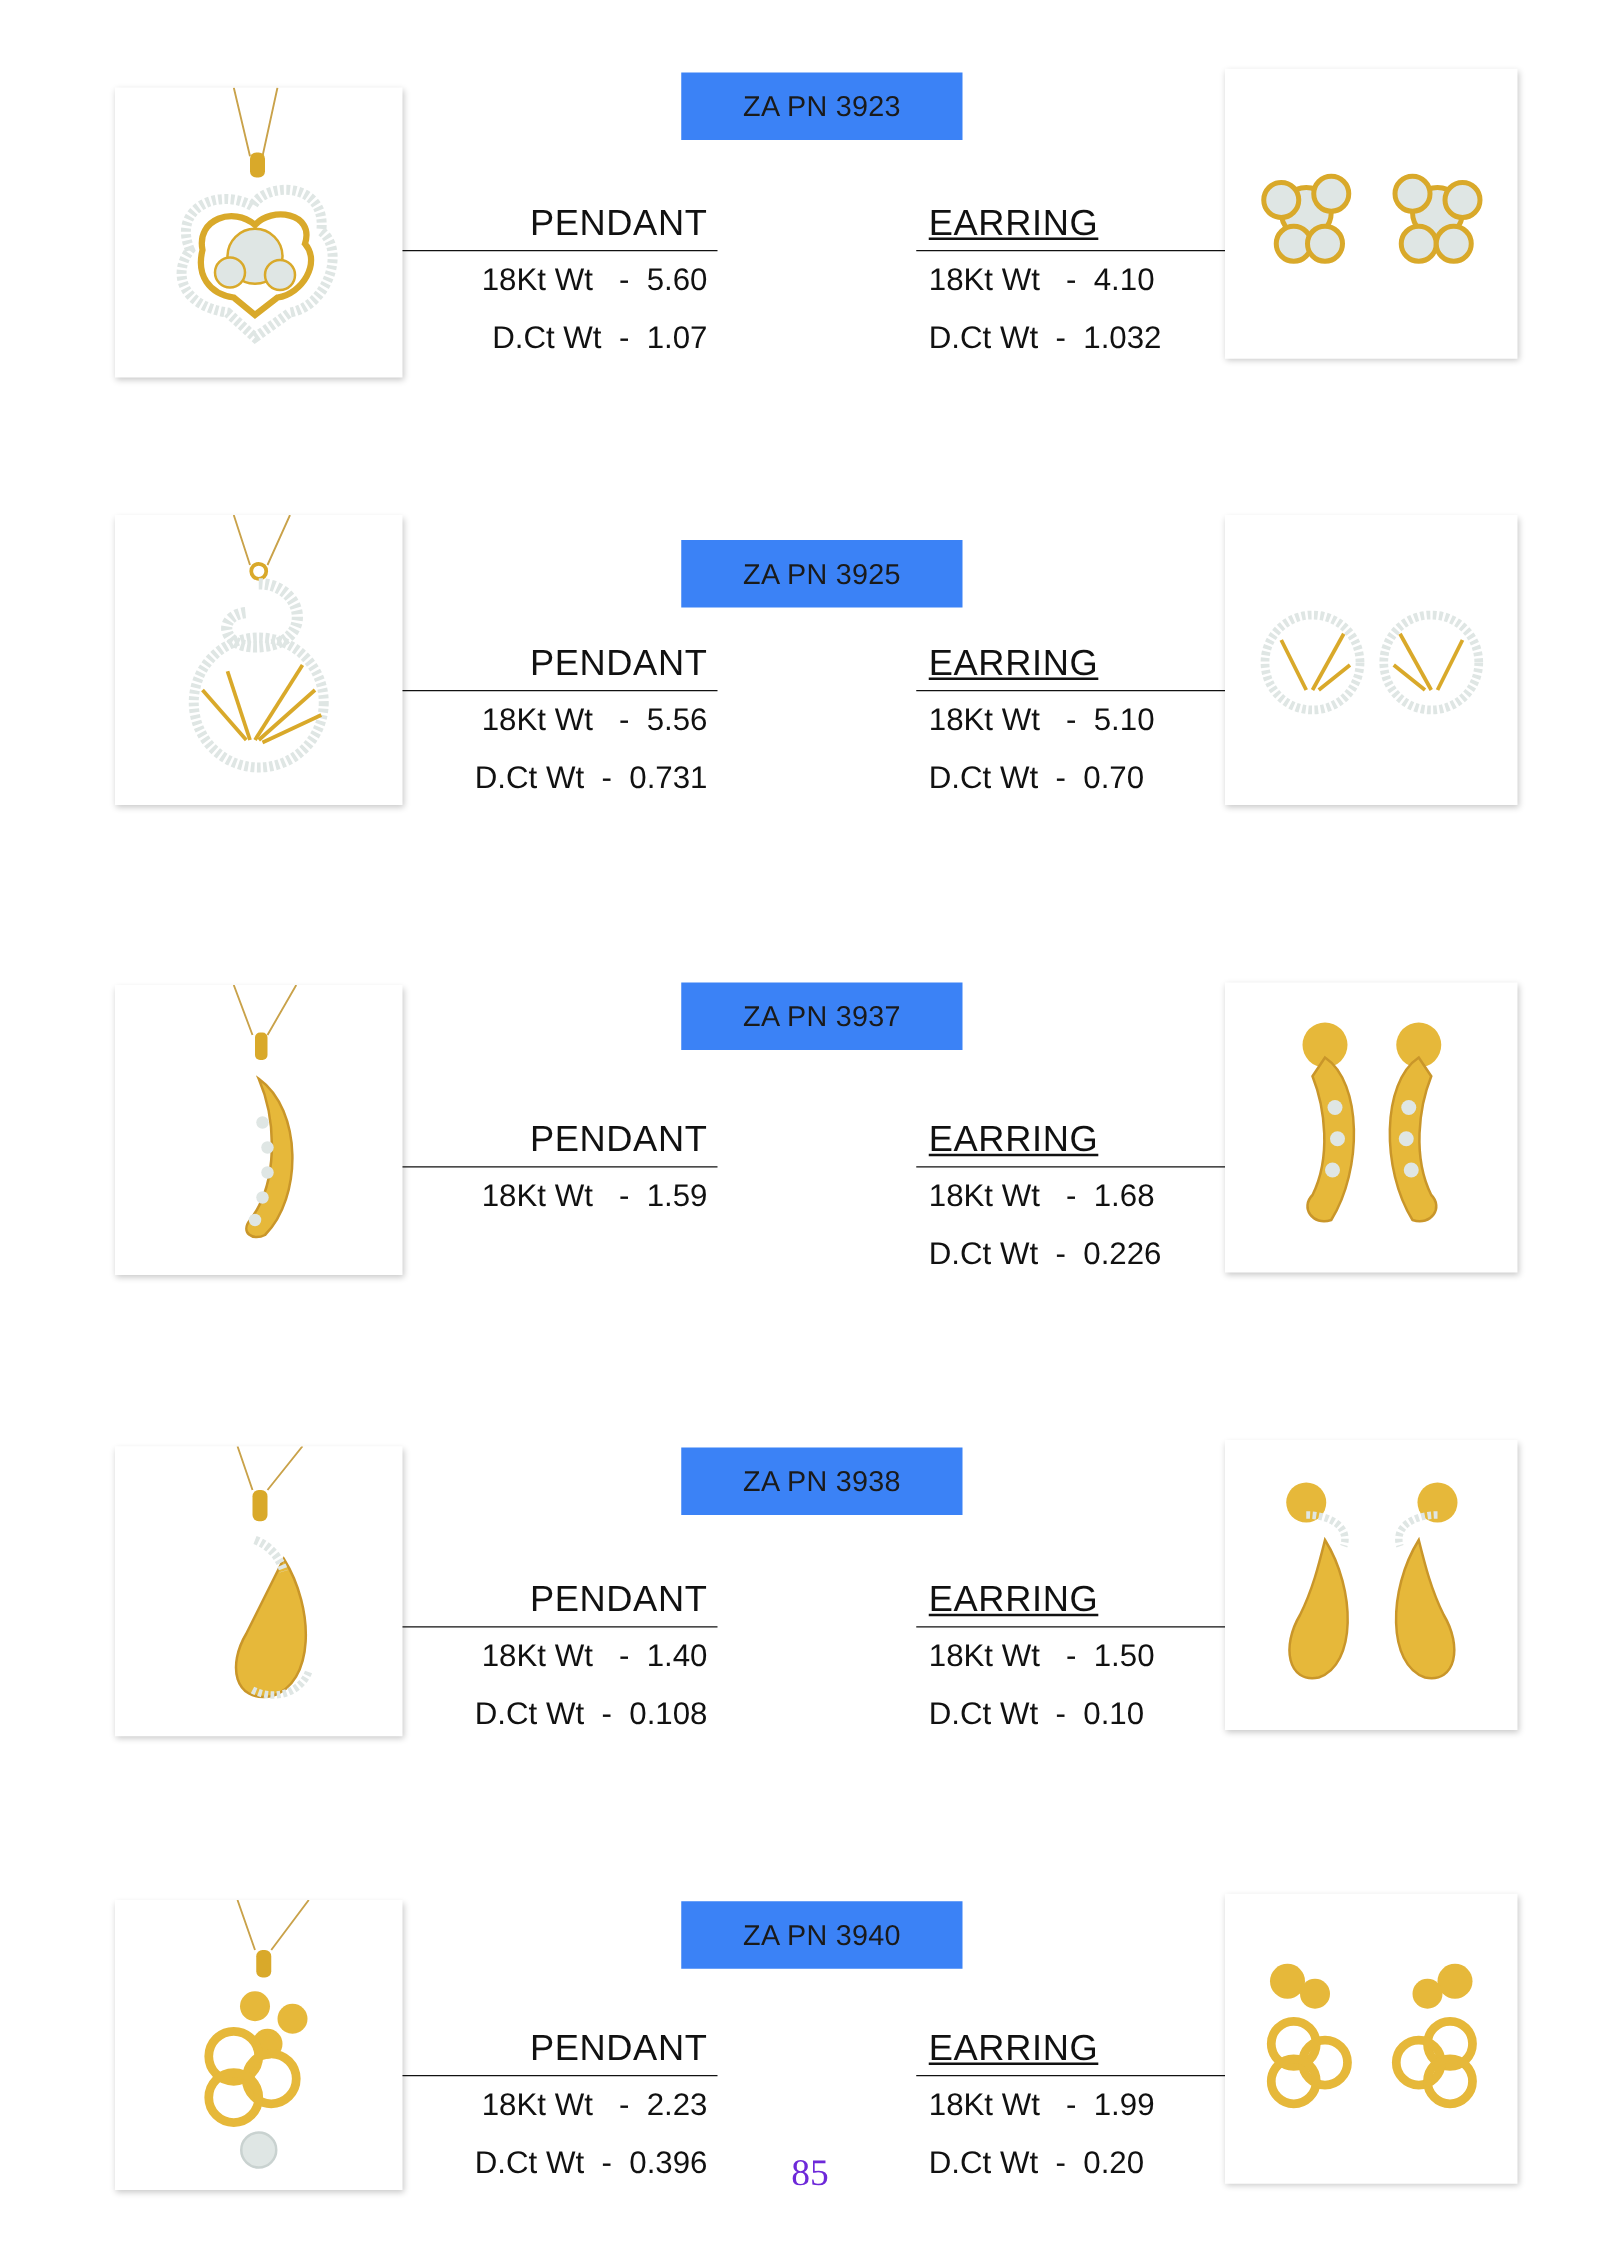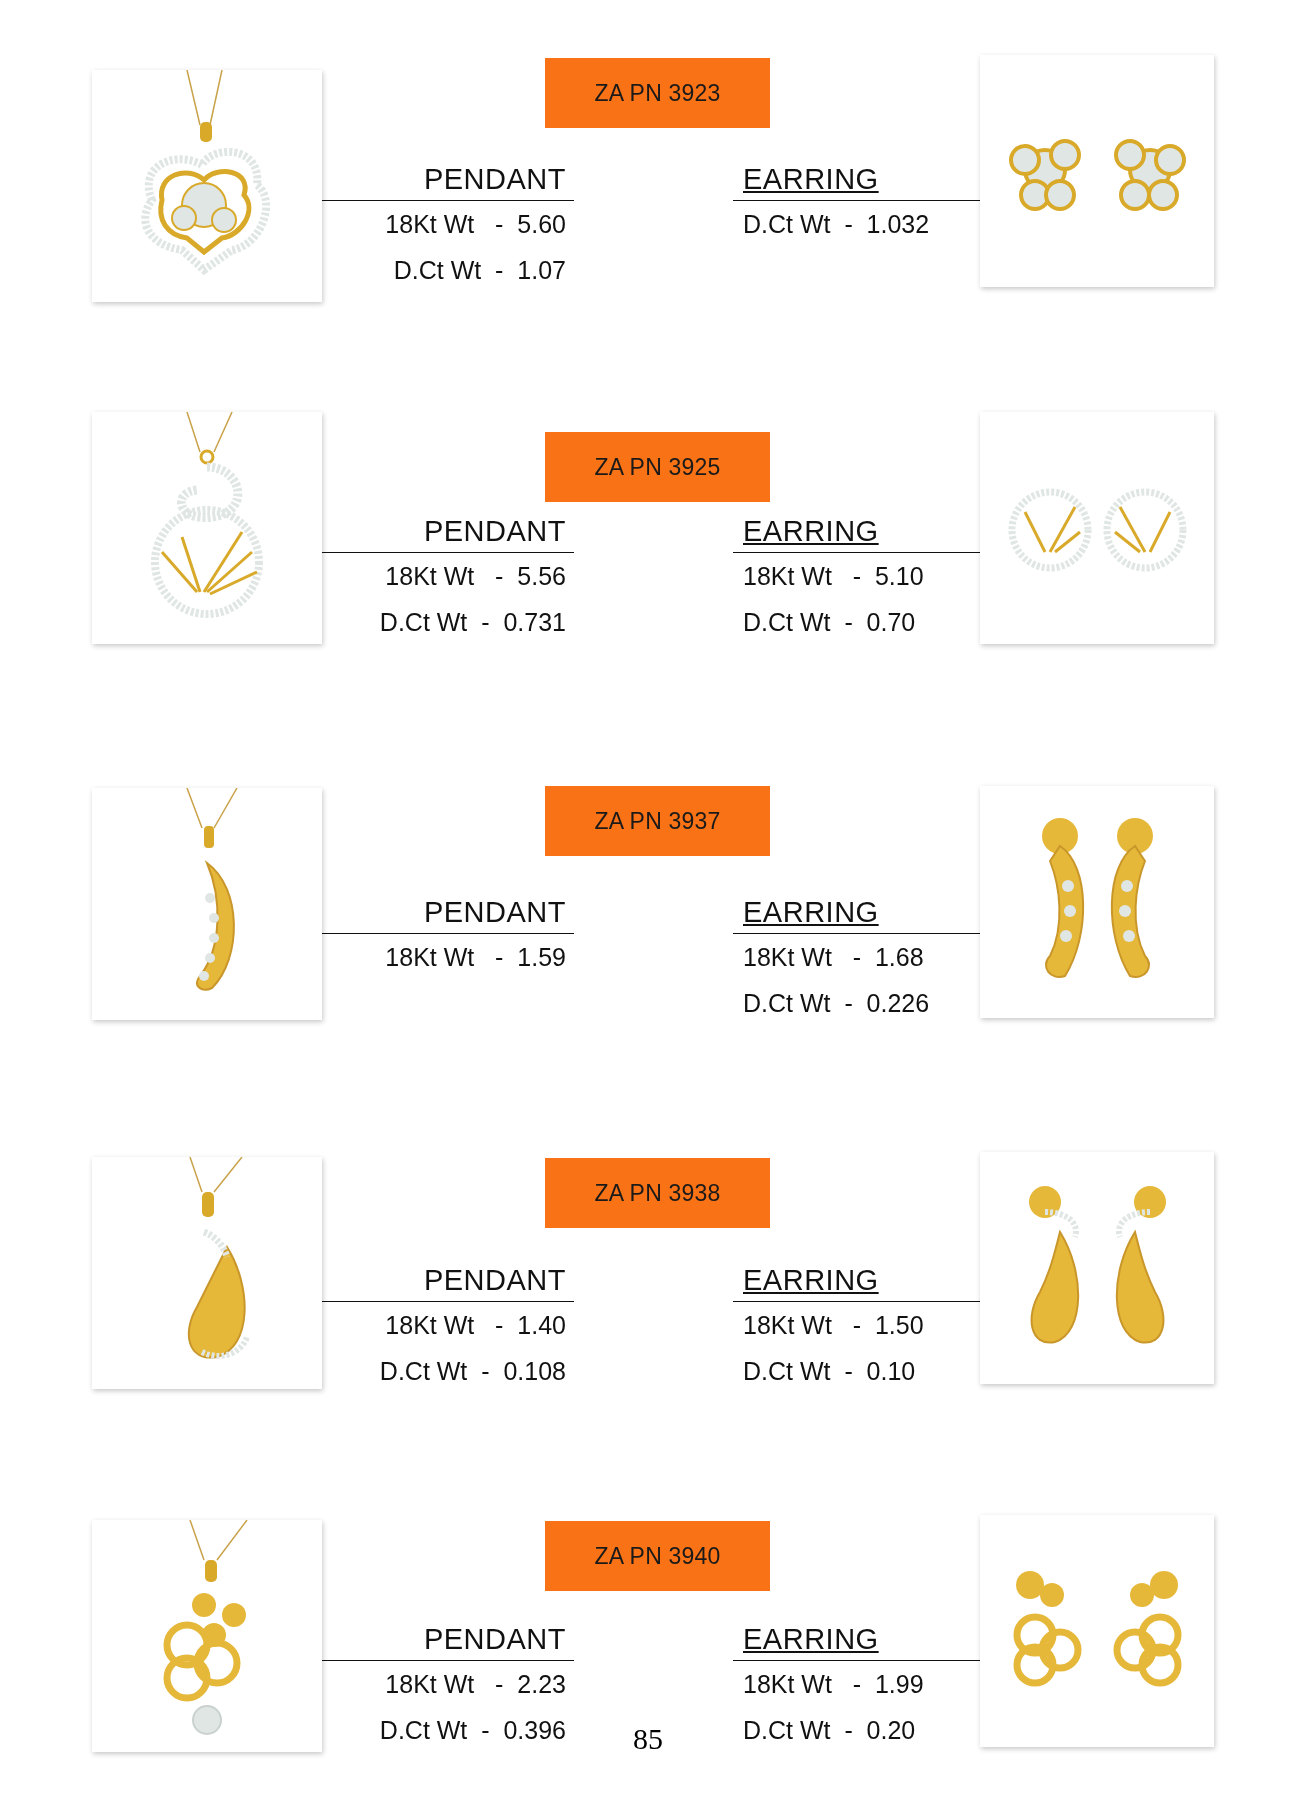--- a/index.html
+++ b/index.html
@@ -4,35 +4,35 @@
 <style>
   html, body { margin: 0; padding: 0; background: #ffffff; }
   body { width: 1299px; height: 1813px; position: relative; overflow: hidden;
          font-family: "Liberation Sans", "DejaVu Sans", sans-serif; color: #111; }
   .row { position: absolute; left: 0; width: 1299px; height: 240px; }
   .imgbox { position: absolute; width: 230px; height: 232px; background: #fff;
             box-shadow: 1px 2px 5px rgba(0,0,0,0.22); overflow: hidden; }
   .imgbox.left { left: 92px; }
   .imgbox.right { left: 980px; width: 234px; }
   .imgbox svg { width: 100%; height: 100%; display: block; }
-  .badge { position: absolute; left: 545px; width: 225px; height: 70px; background: #f97316;
+  .badge { position: absolute; left: 545px; width: 225px; height: 54px; background: #3b82f6;
            display: flex; align-items: center; justify-content: center;
            font-size: 23px; color: #1a1a1a; letter-spacing: 0.2px; }
   .spec { position: absolute; width: 252px; }
   .spec.pendant { left: 322px; }
   .spec.earring { left: 733px; }
   .spec .title { font-size: 29px; height: 38px; line-height: 38px; letter-spacing: 0.5px; }
   .spec.pendant .title { text-align: right; padding-right: 8px; }
   .spec.earring .title { text-align: left; padding-left: 10px; text-decoration: underline; }
   .spec .rule { height: 0; border-top: 1.5px solid #111; margin-top: 2px; }
   .spec .line { font-size: 25px; height: 46px; line-height: 46px; white-space: pre; }
   .spec.pendant .line { text-align: right; padding-right: 8px; }
   .spec.earring .line { text-align: left; padding-left: 10px; }
   .pageno { position: absolute; left: 633px; top: 1722px; font-family: "Liberation Serif", serif;
-            font-size: 30px; color: #000000; }
+            font-size: 30px; color: #6d28d9; }
 </style>
 </head>
 <body>
 
 <section class="row" style="top:0;">
   <div class="imgbox left" style="top:70px;">
     <svg viewBox="0 0 230 232">
       <path d="M95 0 L108 55 M130 0 L118 55" stroke="#c9a24a" stroke-width="1.5" fill="none"></path>
       <rect x="108" y="52" width="12" height="20" rx="5" fill="#d9a92a"></rect>
       <path d="M60 130 C45 95 85 80 110 95 C120 75 170 75 165 115 C185 130 170 175 140 180 L112 200 L90 180 C55 175 45 150 60 130 Z" fill="none" stroke="#dfe6e4" stroke-width="8" stroke-dasharray="3 2"></path>
@@ -45,20 +45,21 @@
   <div class="badge" style="top:58px;">ZA PN 3923</div>
   <div class="spec pendant" style="top:160px;">
     <div class="title">PENDANT</div>
     <div class="rule"></div>
     <div class="line">18Kt Wt   -  5.60</div>
     <div class="line">D.Ct Wt  -  1.07</div>
   </div>
   <div class="spec earring" style="top:160px;">
     <div class="title">EARRING</div>
     <div class="rule"></div>
+    <div class="line">18Kt Wt   -  4.10</div>
     <div class="line">D.Ct Wt  -  1.032</div>
   </div>
   <div class="imgbox right" style="top:55px;">
     <svg viewBox="0 0 234 232">
       <g>
         <circle cx="65" cy="115" r="20" fill="#dfe6e4" stroke="#d9a92a" stroke-width="4"></circle>
         <circle cx="45" cy="105" r="14" fill="#dfe6e4" stroke="#d9a92a" stroke-width="4"></circle>
         <circle cx="85" cy="100" r="14" fill="#dfe6e4" stroke="#d9a92a" stroke-width="4"></circle>
         <circle cx="55" cy="140" r="14" fill="#dfe6e4" stroke="#d9a92a" stroke-width="4"></circle>
         <circle cx="80" cy="140" r="14" fill="#dfe6e4" stroke="#d9a92a" stroke-width="4"></circle>

